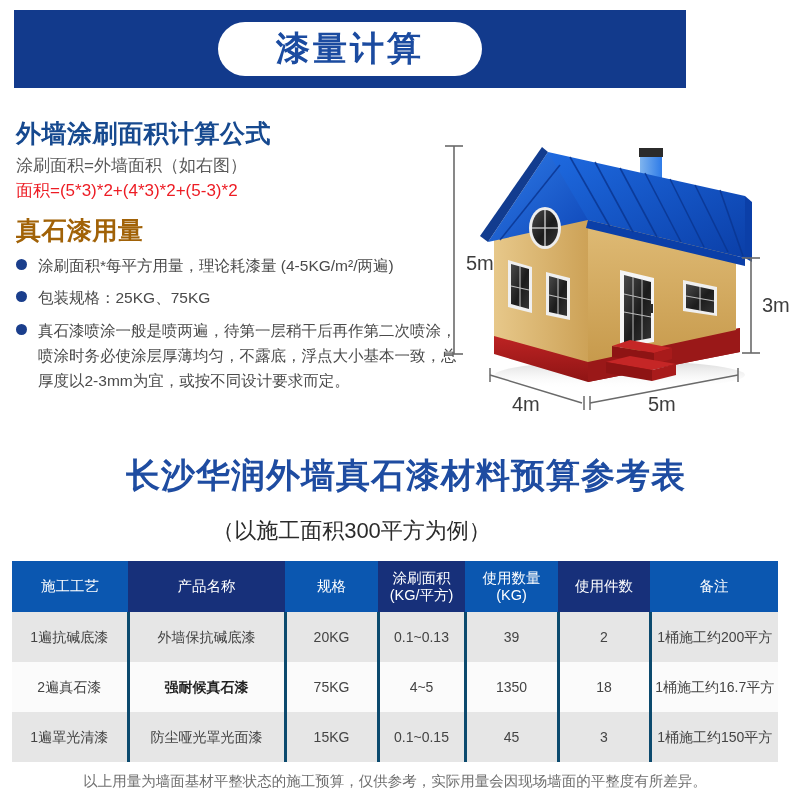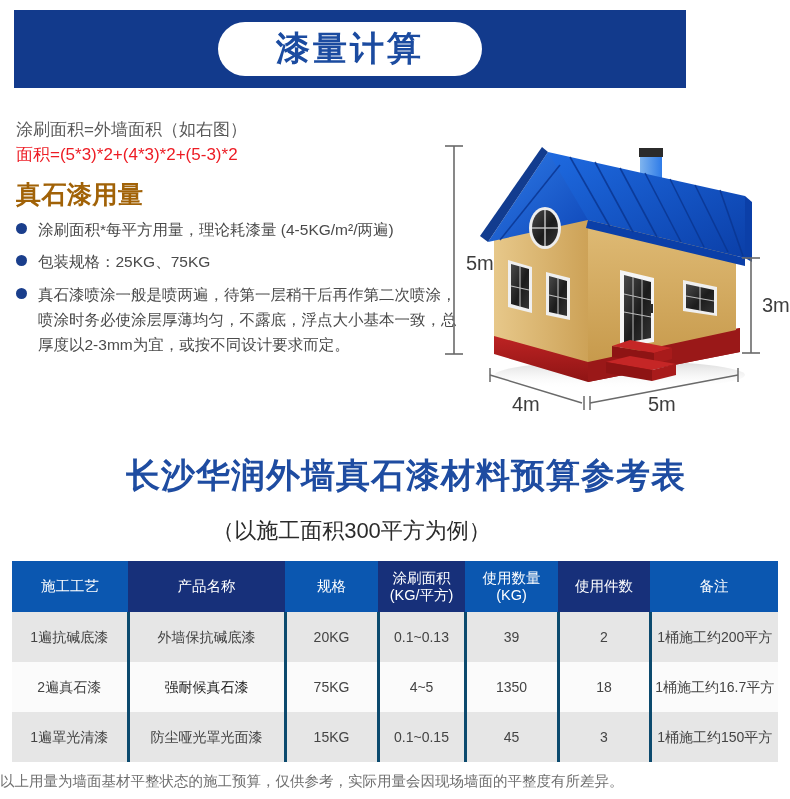--- a/index.html
+++ b/index.html
@@ -115,37 +115,38 @@
   table.budget th.b-dark{background:#17307A;}
   table.budget td{
     height:46px;text-align:center;padding:2px 3px;
     border-right:3px solid #0c4a6e;
     color:#444;font-size:14px;
     line-height:1.2;
   }
   table.budget td:last-child{border-right:none;margin-top:45px;}
   table.budget tr.row-odd td{background:#e6e6e6;}
   table.budget tr.row-even td{background:#fbfbfb;}
-  table.budget td.bold-cell{font-weight:normal;color:#1f1f1f;}
+  table.budget td.bold-cell{font-weight:bold;color:#1f1f1f;}
 
   .foot-note{
-    position:absolute;left:0;top:772px;width:790px;text-align:left;
+    position:absolute;left:0;top:772px;width:790px;text-align:center;
     color:#6f6f6f;font-size:14.5px;
   }
 </style>
 </head>
 <body>
 
 <div class="banner">
   <div class="banner-pill">
     <span class="banner-pill-text">漆量计算</span>
   </div>
 </div>
 
 <div class="left-col">
+  <h2 class="h-blue">外墙涂刷面积计算公式</h2>
   <p class="sub-gray">涂刷面积=外墙面积（如右图）</p>
   <p class="formula-red">面积=(5*3)*2+(4*3)*2+(5-3)*2</p>
 
   <h2 class="h-blue2">真石漆用量</h2>
 
   <ul class="bullets">
     <li>
       <span class="dot"></span>
       <span>涂刷面积*每平方用量，理论耗漆量 (4-5KG/m²/两遍)</span>
     </li>

